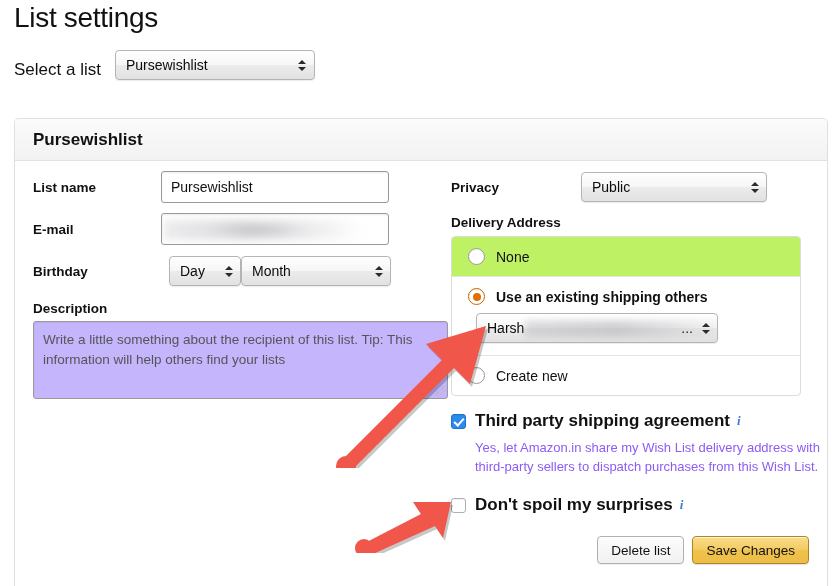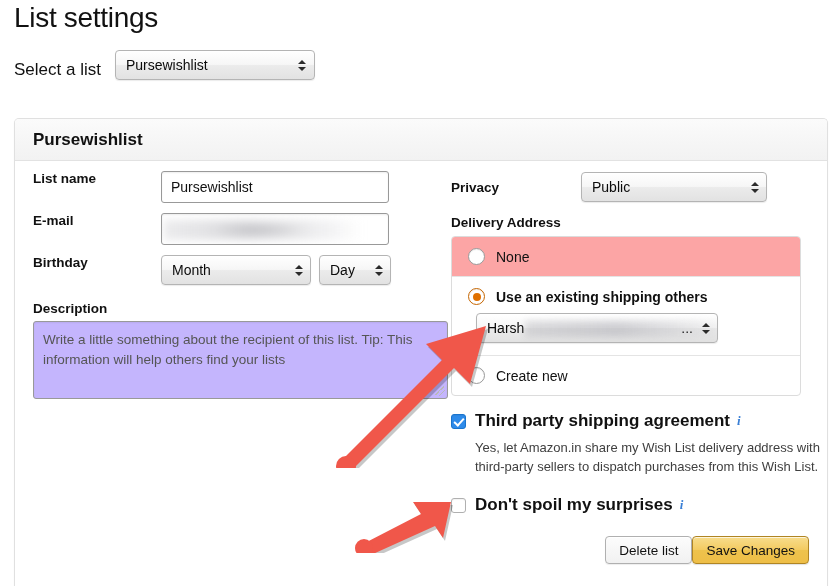--- a/index.html
+++ b/index.html
@@ -68,21 +68,21 @@
     border-radius:4px 4px 0 0;
     display:flex; align-items:center;
     padding-left:18px;
   }
   .panel-head-title { font-size:17px; font-weight:bold; color:#111; }
 
   .panel-body { position:relative; height:425px; }
 
   
   .col-left { position:absolute; left:18px; top:0; width:400px; }
-  .frow { display:flex; height:32px; margin-top:10px; }
+  .frow { display:flex; align-items:center; height:32px; margin-top:10px; }
   .flabel { width:128px; font-size:13.5px; font-weight:bold; color:#111; flex:0 0 128px; }
 
   .txtinput {
     width:228px; height:32px;
     border:1px solid #999; border-radius:3px;
     background:#fff;
     font-size:14px; color:#111;
     display:flex; align-items:center; padding:0 9px;
     box-shadow:inset 0 1px 2px rgba(0,0,0,.07);
   }
@@ -118,21 +118,21 @@
   #privacy-select { width:186px; }
 
   .section-label { font-size:13.5px; font-weight:bold; margin:12px 0 6px 0; }
 
   .addr-box {
     width:350px;
     border:1px solid #dcdcdc; border-radius:4px;
     background:#fff; overflow:hidden;
   }
   .addr-opt { display:flex; align-items:center; padding:11px 0 11px 16px; }
-  .addr-opt.shade { background:#fca5a5; border-bottom:1px solid #e4e4e4; }
+  .addr-opt.shade { background:#bef264; border-bottom:1px solid #e4e4e4; }
   .addr-opt.mid { padding-bottom:8px; }
   .addr-sep { height:1px; background:#e4e4e4; }
 
   .radio {
     width:17px; height:17px; border-radius:50%;
     border:1px solid #999; background:#fff;
     box-shadow:inset 0 1px 1px rgba(0,0,0,.07);
     margin-right:11px; flex:0 0 17px;
     position:relative;
   }
@@ -168,28 +168,28 @@
     width:4px; height:8px; border:solid #fff; border-width:0 2px 2px 0;
     transform:rotate(42deg);
   }
   .chk-label { font-size:17px; font-weight:bold; color:#111; }
   .info-i {
     font-style:italic; font-weight:bold; color:#3a7fd5;
     font-size:13px; margin-left:7px;
     font-family:"Liberation Serif", serif;
   }
   .chk-help {
-    font-size:13px; line-height:19px; color:#404040;
+    font-size:13px; line-height:19px; color:#8b5cf6;
     margin:7px 0 0 24px; width:352px;
   }
 
   
   .btn-row {
     position:absolute; right:18px; bottom:22px;
-    display:flex; align-items:center; 
+    display:flex; align-items:center; gap:8px;
   }
   .btn {
     height:28px; border-radius:4px;
     display:flex; align-items:center; justify-content:center;
     padding:0 13px; font-size:13.5px; color:#111;
     cursor:pointer; white-space:nowrap;
   }
   .btn-grey {
     border:1px solid #b0b0b0;
     background:linear-gradient(to bottom,#fcfcfc 0%,#f1f1f1 100%);
@@ -240,29 +240,29 @@
 
       <div class="frow">
         <span class="flabel">E-mail</span>
         <div class="txtinput redacted">
           <span class="blur"></span>
         </div>
       </div>
 
       <div class="frow">
         <span class="flabel">Birthday</span>
-        <div class="mac-select" style="width:150px;">
-          <span>Month</span>
+        <div class="mac-select" style="width:72px;margin-left:8px;">
+          <span>Day</span>
           <span class="chev">
               <i class="up"></i>
               <i class="dn"></i>
             </span>
         </div>
-        <div class="mac-select" style="width:72px;margin-left:8px;">
-          <span>Day</span>
+        <div class="mac-select" style="width:150px;">
+          <span>Month</span>
           <span class="chev">
               <i class="up"></i>
               <i class="dn"></i>
             </span>
         </div>
       </div>
 
       <div class="desc-label">Description</div>
       <div class="desc-box">
         <span>Write a little something about the recipient of this list. Tip: This information will help others find your lists</span>

